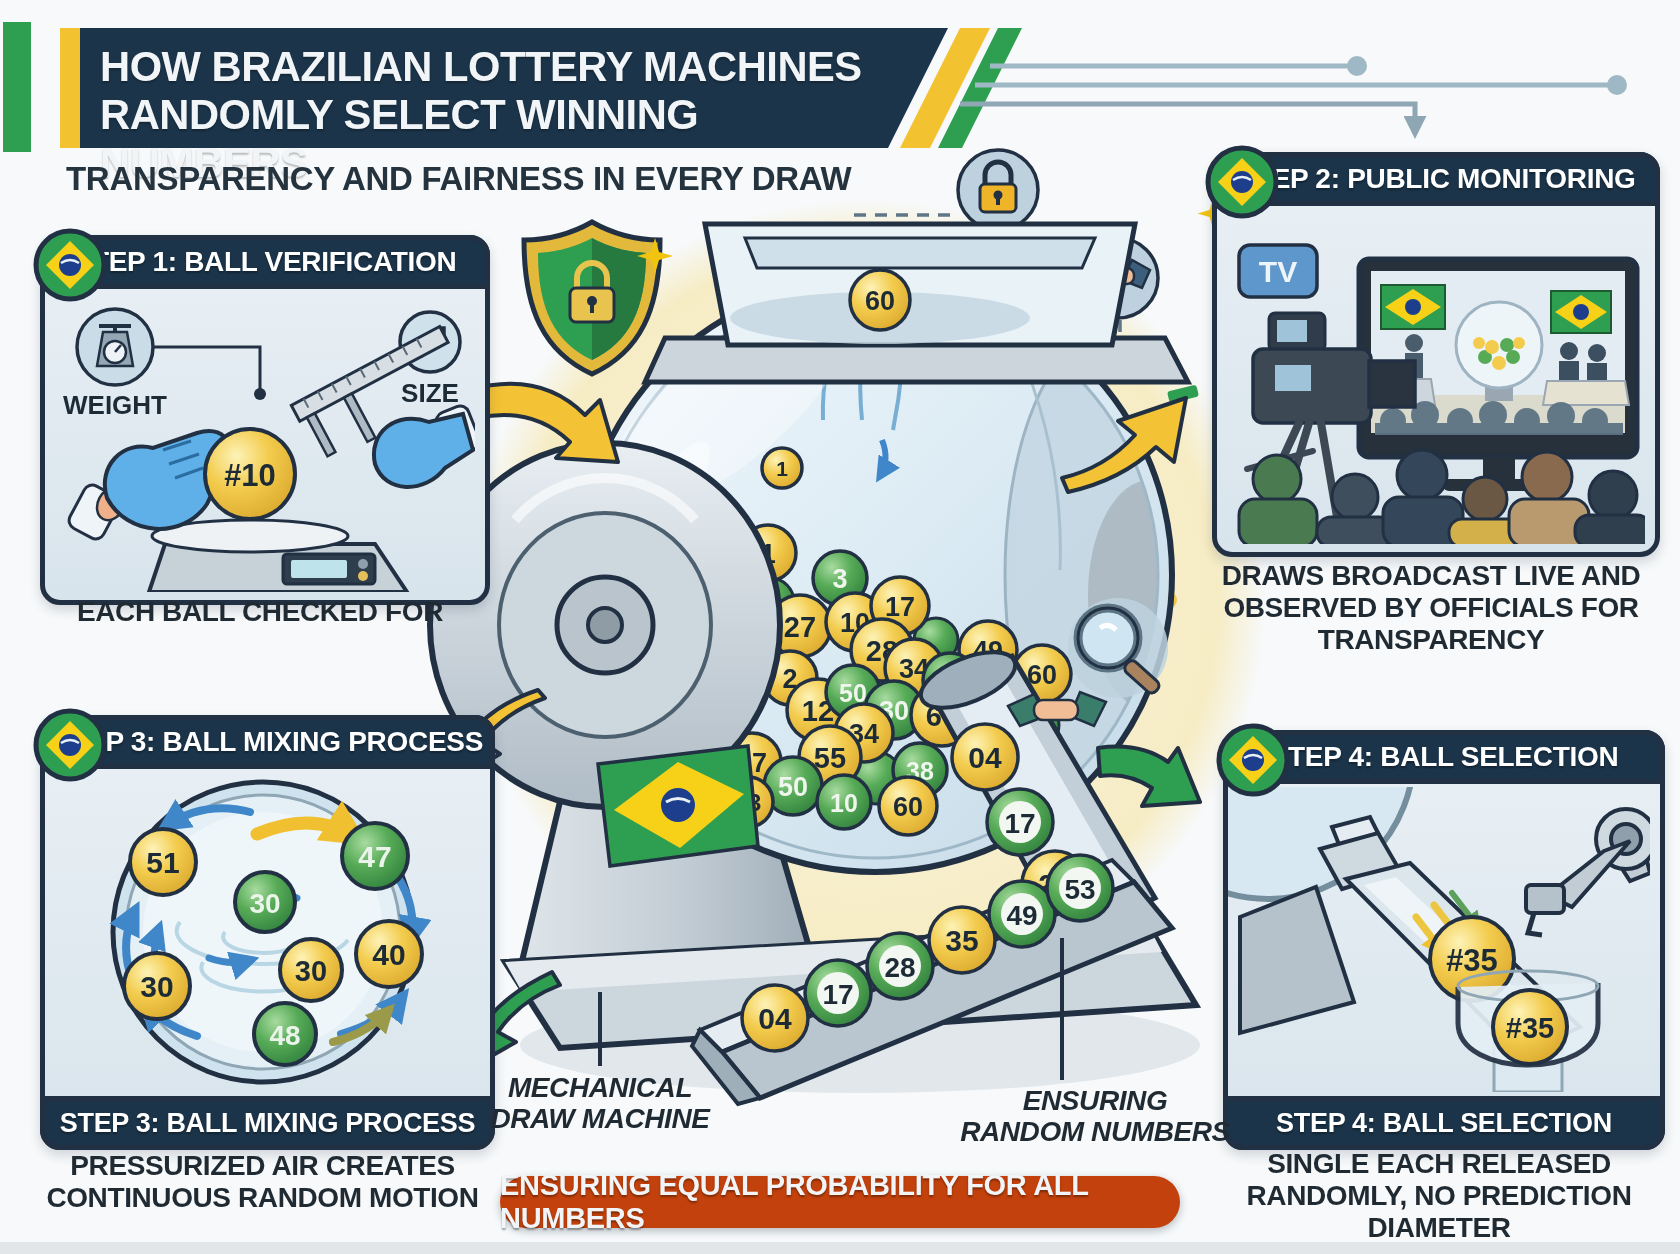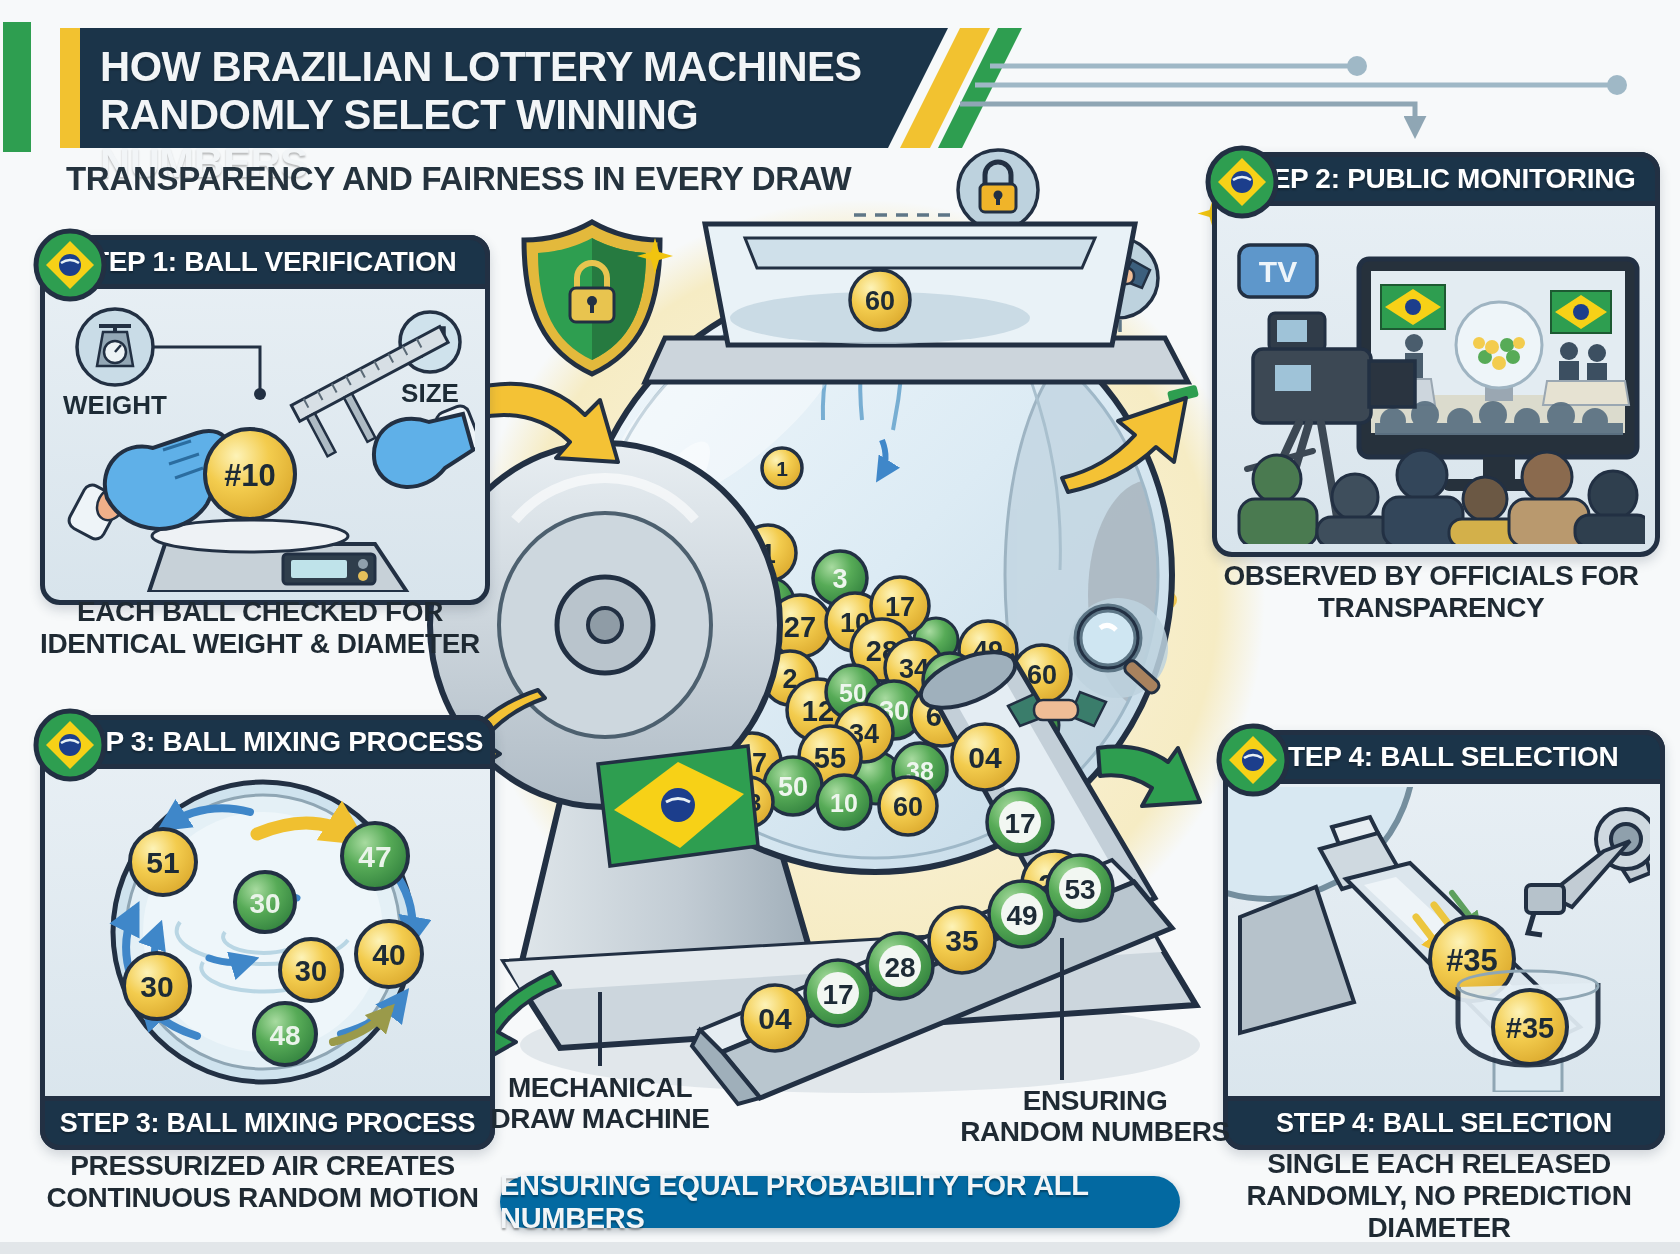--- a/index.html
+++ b/index.html
@@ -20,22 +20,22 @@
     display:flex;align-items:center;justify-content:center;color:#fff;font-weight:bold;
     font-size:28px;letter-spacing:-0.3px;text-shadow:0 2px 2px rgba(0,0,0,.3);}
   .panel-foot{position:absolute;bottom:-5px;left:-5px;right:-5px;height:54px;background:#1b3449;
     border:5px solid #223043;border-radius:0 0 20px 20px;box-sizing:border-box;
     display:flex;align-items:center;justify-content:center;color:#fff;font-weight:bold;
     font-size:27px;letter-spacing:-0.3px;text-shadow:0 2px 2px rgba(0,0,0,.3);}
   .flag-badge{position:absolute;top:-12px;left:-12px;width:74px;height:74px;z-index:5;}
   .caption{position:absolute;color:#1f2a33;font-weight:bold;text-align:center;
     font-size:28px;line-height:1.14;letter-spacing:-0.4px;}
   .pointer-label{position:absolute;color:#1f2a33;font-weight:bold;text-align:center;
-    font-size:28px;line-height:1.12;letter-spacing:-0.4px;}
-  #banner{left:500px;top:1176px;width:680px;height:52px;background:#0369a1;border-radius:27px;
+    font-size:28px;line-height:1.12;letter-spacing:-0.4px;font-style:italic;}
+  #banner{left:500px;top:1176px;width:680px;height:52px;background:#c2410c;border-radius:27px;
     display:flex;align-items:center;justify-content:center;color:#f2f5f7;font-weight:bold;
     font-size:29px;letter-spacing:-0.3px;text-shadow:0 2px 2px rgba(0,0,0,.35);
     box-shadow:0 3px 8px rgba(25,45,65,.3);}
   #bottom-strip{left:0;top:1242px;width:1680px;height:12px;background:#e2e6e9;}
 </style>
 </head>
 <body>
 
 <div id="stage">
 
@@ -500,21 +500,20 @@
         <rect x="396" y="116" width="34" height="46" rx="9" fill="#eef4f8" stroke="#223043" stroke-width="3" transform="rotate(-22 413 139)"></rect>
         <path d="M330,172 C323,140 352,118 384,130 L418,122 L428,158 L400,176 C380,202 340,202 330,172 Z" fill="#5fb0e8" stroke="#223043" stroke-width="4"></path>
       </g>
 
       <circle cx="205" cy="182" r="45" fill="url(#gy)" stroke="#223043" stroke-width="4"></circle>
       <text x="205" y="194" font-size="31" font-weight="bold" text-anchor="middle" fill="#1d2b36">#10</text>
     </svg>
   </div>
   <div class="caption" style="left:40px;top:596px;width:440px;">
     <div>EACH BALL CHECKED FOR</div>
-    <div>IDENTICAL WEIGHT &amp; DIAMETER</div>
   </div>
 
   <div class="panel" style="left:1212px;top:152px;width:438px;height:395px;">
     <div class="flag-badge">
       <svg width="74" height="74" viewBox="0 0 74 74">
           <circle cx="37" cy="37" r="34" fill="#2e9e50" stroke="#223043" stroke-width="5"></circle>
           <polygon points="37,13 61,37 37,61 13,37" fill="#f7d117"></polygon>
           <circle cx="37" cy="37" r="11" fill="#1c3e8c"></circle>
           <path d="M28,35 q9,-6 18,0" stroke="#e8f0f5" stroke-width="2.5" fill="none"></path>
         </svg>
@@ -586,20 +585,21 @@
         <circle cx="268" cy="290" r="22" fill="#6b5844"></circle>
           <rect x="232" y="310" width="72" height="28" rx="13" fill="#d3b04a"></rect>
         <circle cx="330" cy="268" r="25" fill="#8a6a4e"></circle>
           <rect x="292" y="290" width="80" height="48" rx="16" fill="#b9996e"></rect>
         <circle cx="396" cy="286" r="24" fill="#2f3f4e"></circle>
           <rect x="358" y="306" width="76" height="32" rx="14" fill="#2f3f4e"></rect>
       </g>
     </svg>
   </div>
   <div class="caption" style="left:1212px;top:560px;width:438px;">
+    <div>DRAWS BROADCAST LIVE AND</div>
     <div>OBSERVED BY OFFICIALS FOR</div>
     <div>TRANSPARENCY</div>
   </div>
 
   <div class="panel" style="left:40px;top:715px;width:445px;height:425px;">
     <div class="flag-badge">
       <svg width="74" height="74" viewBox="0 0 74 74">
           <circle cx="37" cy="37" r="34" fill="#2e9e50" stroke="#223043" stroke-width="5"></circle>
           <polygon points="37,13 61,37 37,61 13,37" fill="#f7d117"></polygon>
           <circle cx="37" cy="37" r="11" fill="#1c3e8c"></circle>

